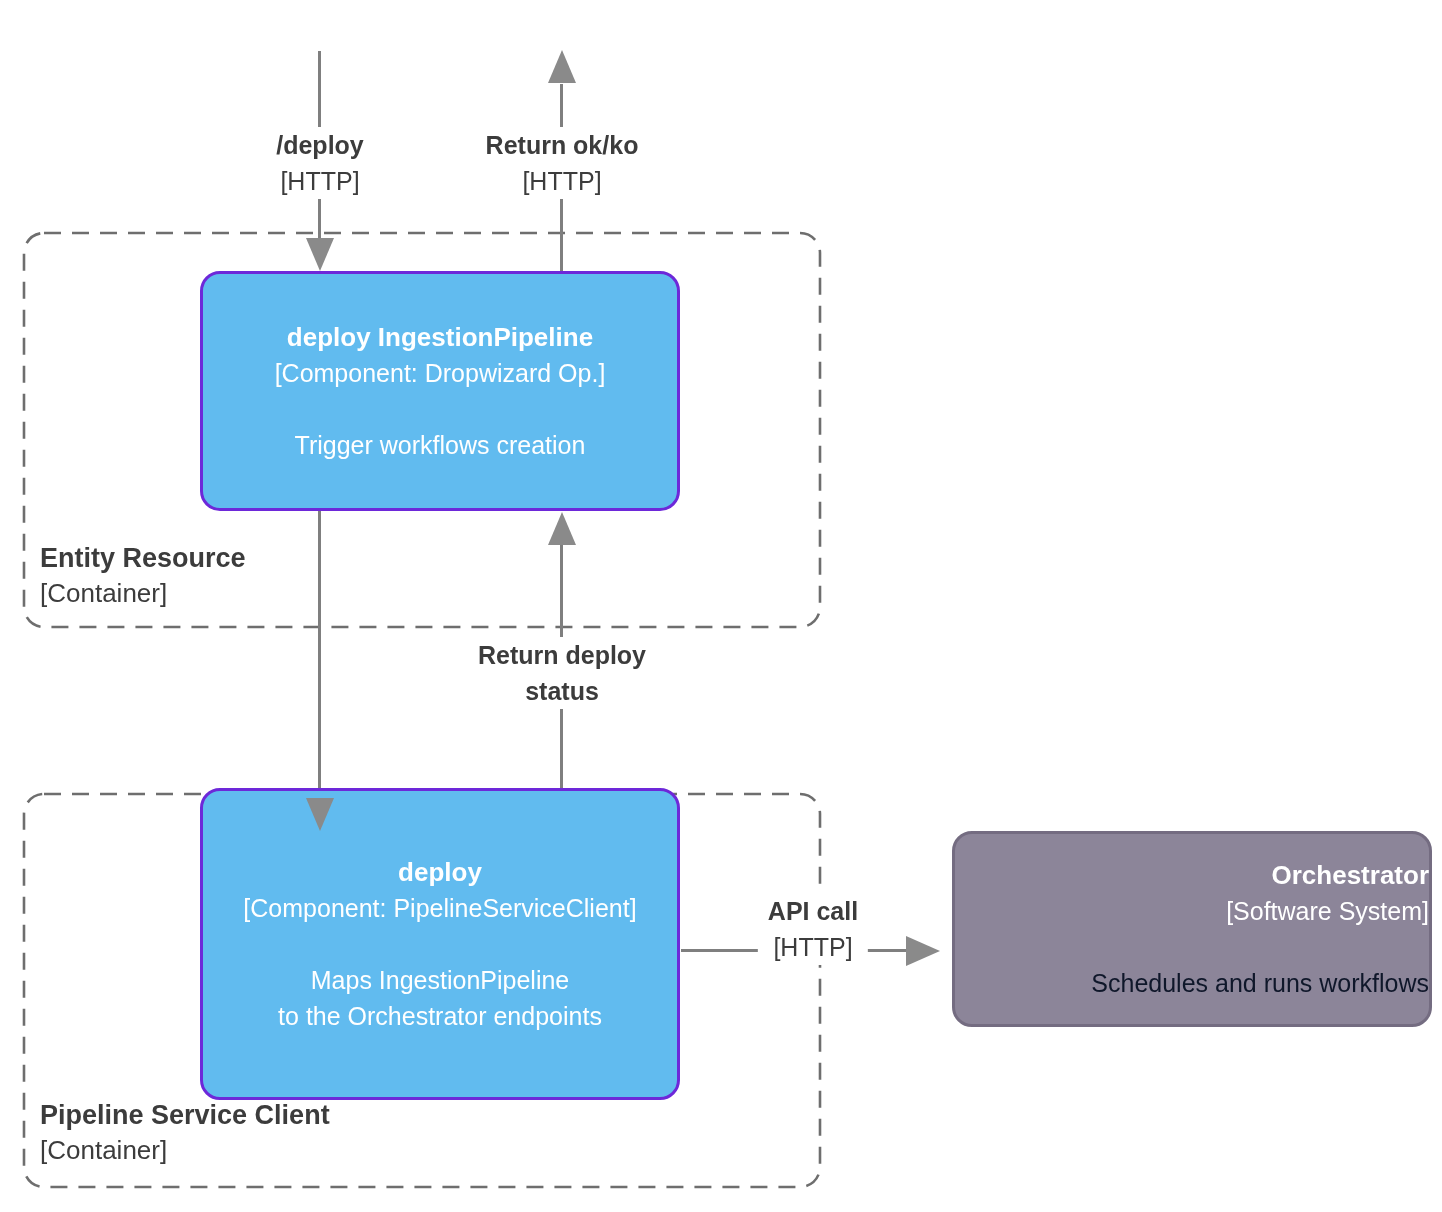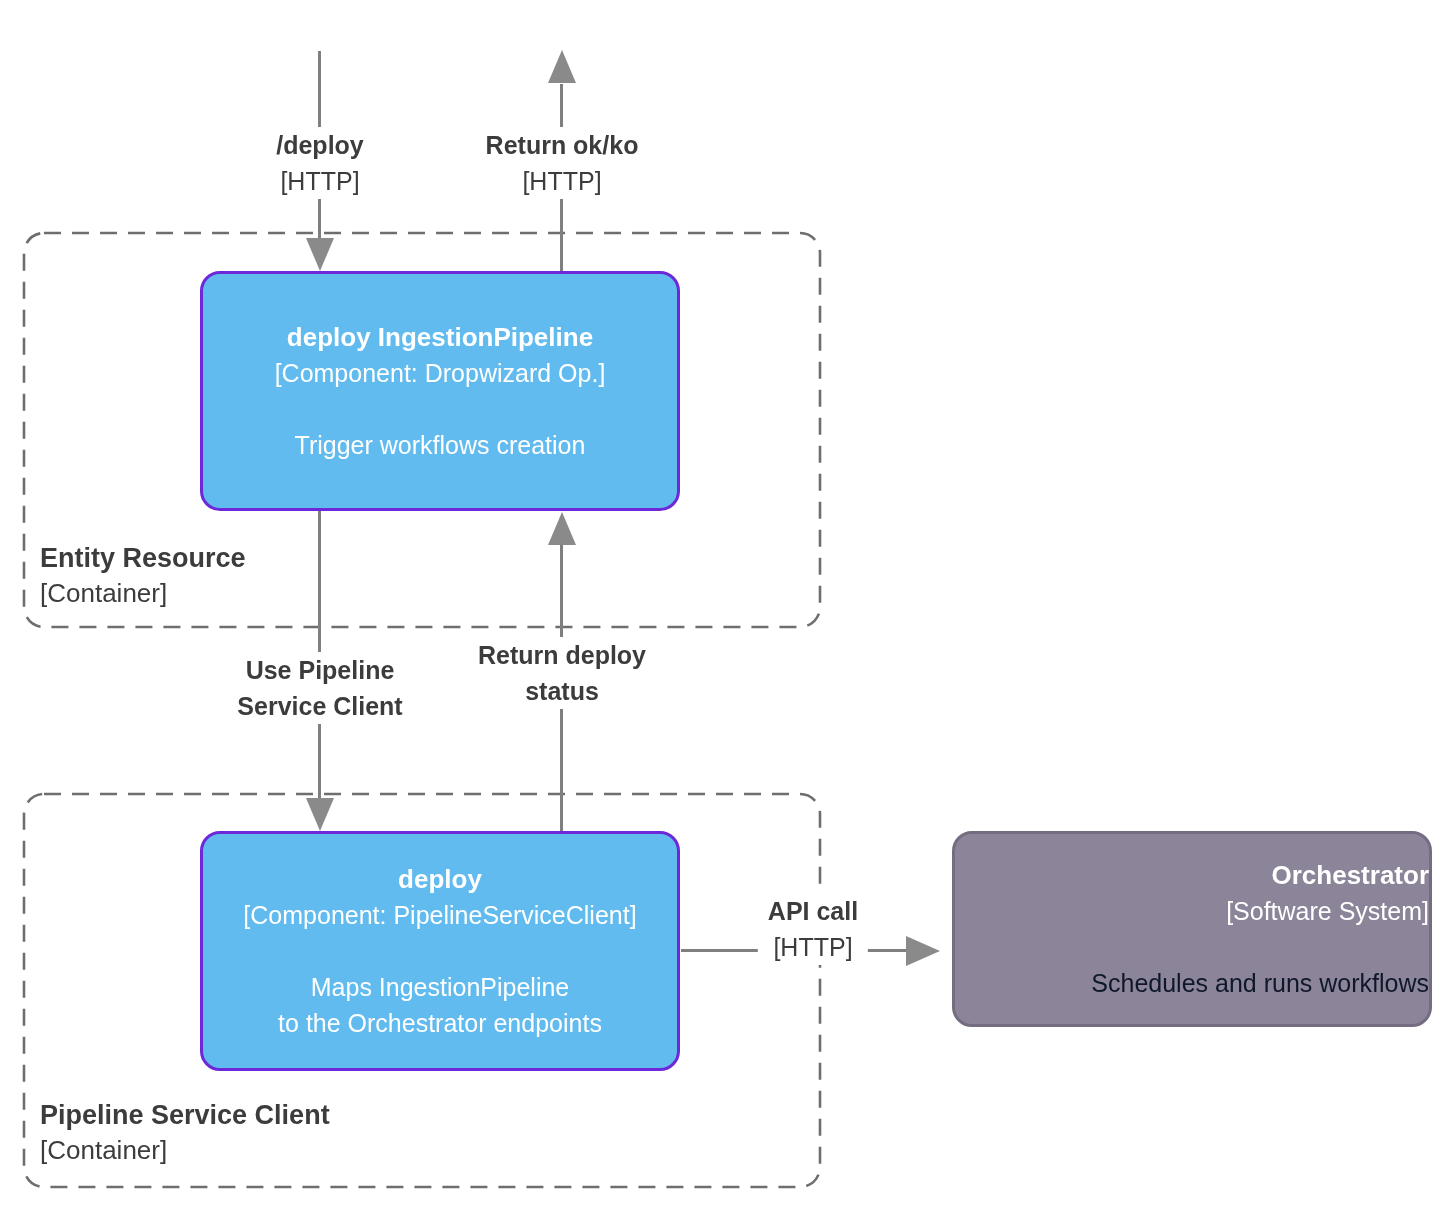--- a/index.html
+++ b/index.html
@@ -102,24 +102,20 @@
 
   <div class="vline" style="left:560px; top:84px; height:188px;"></div>
   <div class="arrow up" style="left:548px; top:50px;"></div>
   <div class="rel-label" style="left:562px; top:127px;">
     <div class="b">Return ok/ko</div>
     <div>[HTTP]</div>
   </div>
 
   <div class="vline" style="left:318px; top:511px; height:289px;"></div>
   <div class="arrow down" style="left:306px; top:798px;"></div>
-  <div class="rel-label" style="left:320px; top:652px;">
-    <div class="b">Use Pipeline</div>
-    <div class="b">Service Client</div>
-  </div>
 
   <div class="vline" style="left:560px; top:545px; height:287px;"></div>
   <div class="arrow up" style="left:548px; top:512px;"></div>
   <div class="rel-label" style="left:562px; top:637px;">
     <div class="b">Return deploy</div>
     <div class="b">status</div>
   </div>
 
   <div class="hline" style="left:681px; top:949px; width:226px;"></div>
   <div class="arrow right" style="left:906px; top:936px;"></div>
@@ -127,21 +123,21 @@
     <div class="b">API call</div>
     <div>[HTTP]</div>
   </div>
 
   <div class="node component" style="left:200px; top:271px; width:480px; height:240px;">
     <div class="node-title">deploy IngestionPipeline</div>
     <div class="node-meta">[Component: Dropwizard Op.]</div>
     <div class="node-desc">Trigger workflows creation</div>
   </div>
 
-  <div class="node component" style="left:200px; top:831px; width:480px; height:240px;">
+  <div class="node component" style="left:200px; top:788px; width:480px; height:312px;">
     <div class="node-title">deploy</div>
     <div class="node-meta">[Component: PipelineServiceClient]</div>
     <div class="node-desc">Maps IngestionPipeline</div>
     <div class="node-desc node-desc2">to the Orchestrator endpoints</div>
   </div>
 
   <div class="node external" style="left:952px; top:831px; width:480px; height:196px;align-items:flex-end;">
     <div class="node-title">Orchestrator</div>
     <div class="node-meta">[Software System]</div>
     <div class="node-desc">Schedules and runs workflows</div>

